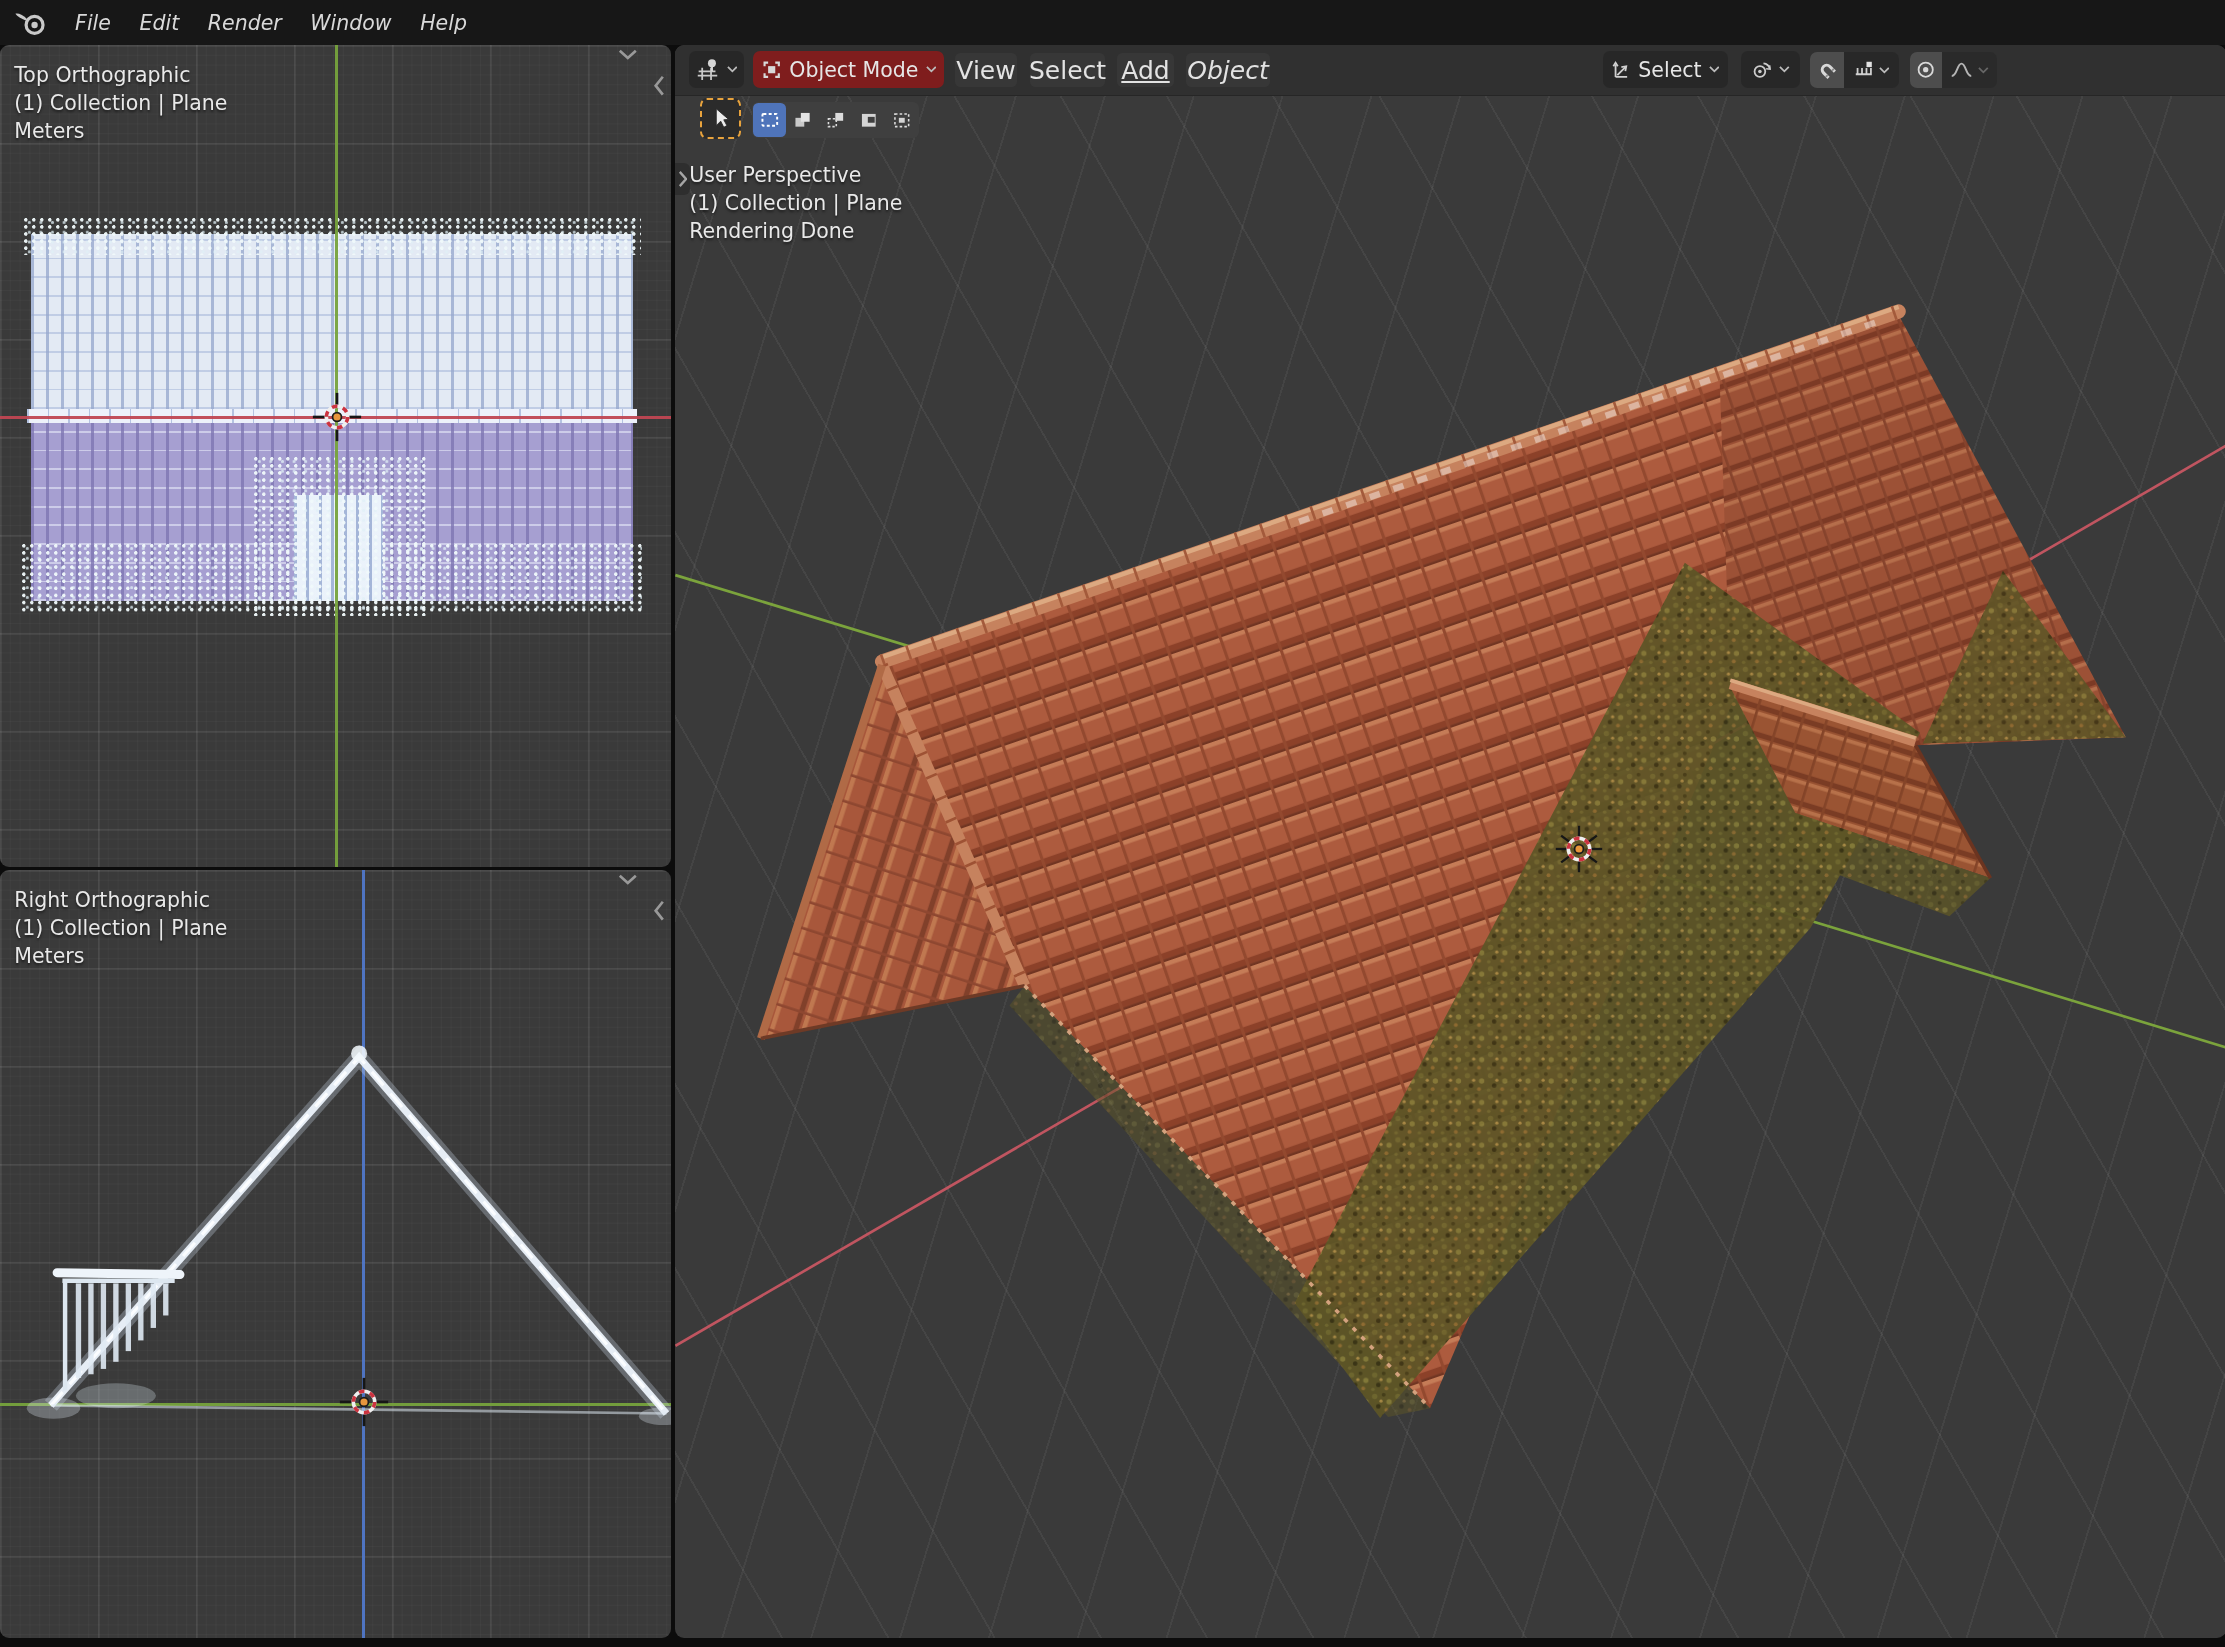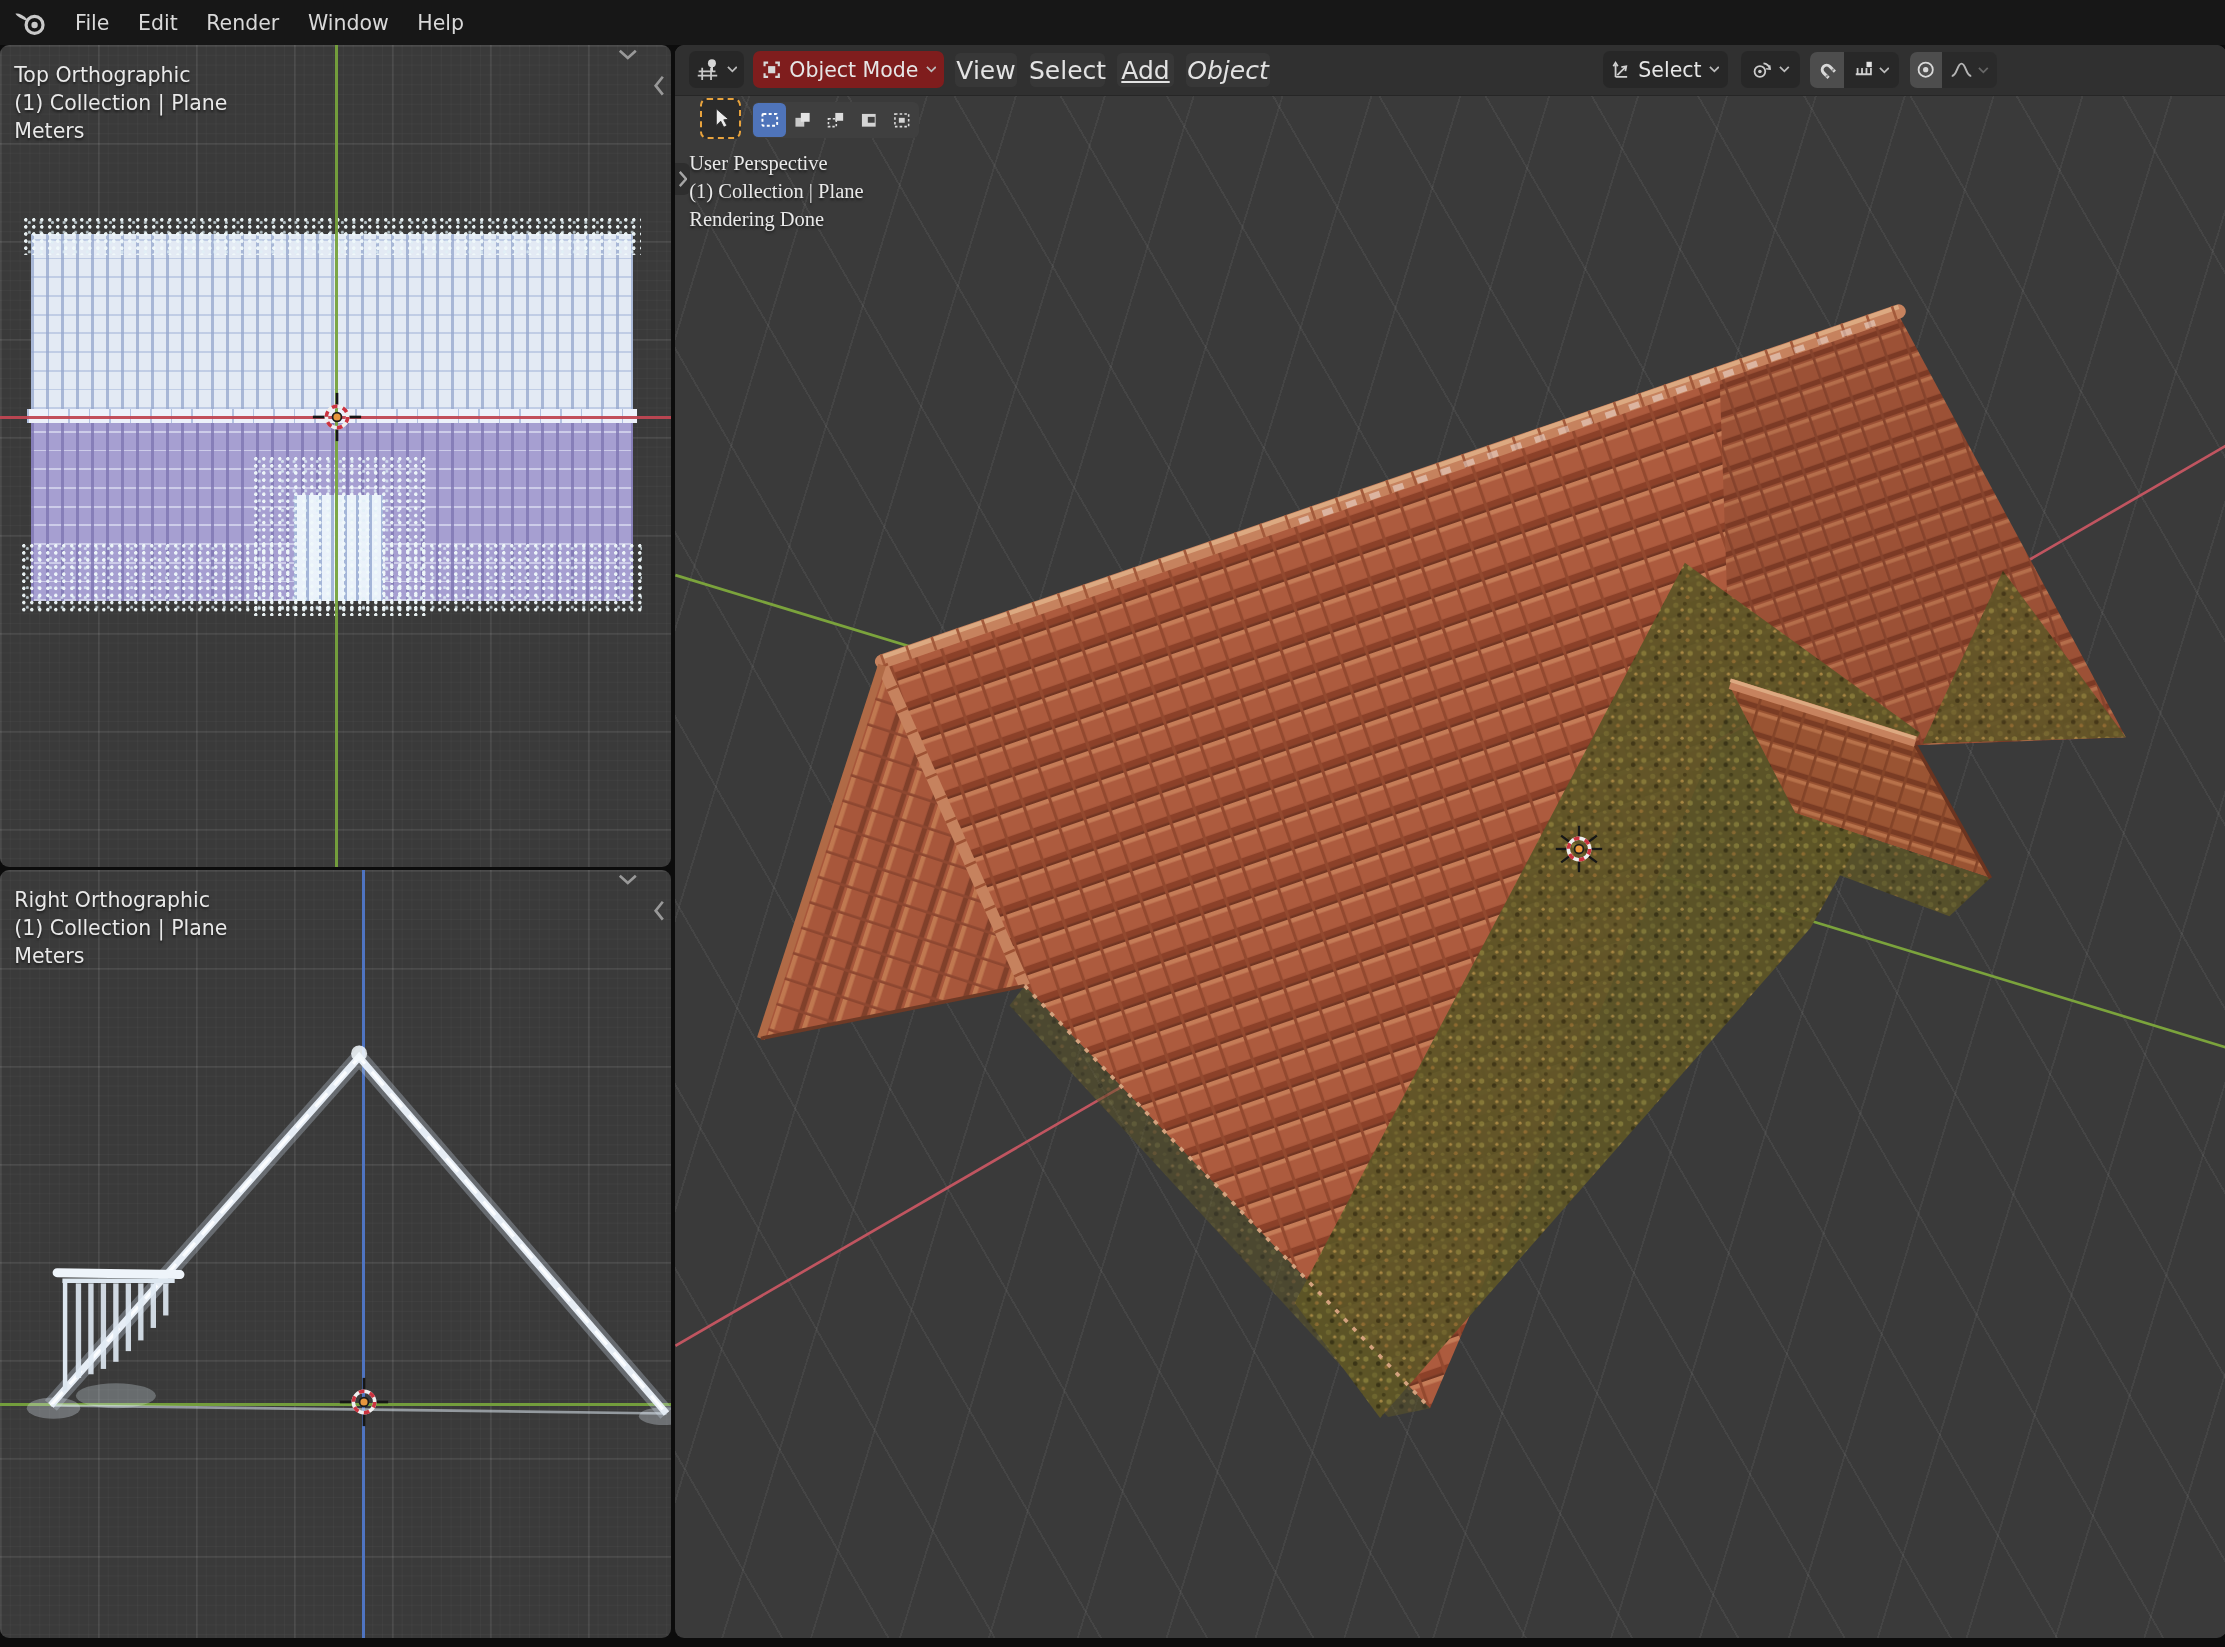--- a/index.html
+++ b/index.html
@@ -2,21 +2,21 @@
 <html style="font-size:14.3px"><head>
 <meta charset="utf-8">
 <style>
   html,body{margin:0;padding:0;}
   body{width:2225px;height:1648px;position:relative;overflow:hidden;background:#0c0c0c;
        font-family:"DejaVu Sans","Liberation Sans",sans-serif;-webkit-font-smoothing:antialiased;}
   .abs{position:absolute;}
   
   #topbar{left:0;top:0;width:2225px;height:45px;background:#171717;display:flex;align-items:center;}
   #topbar .logo{margin-left:14.3px;width:34px;height:28.5px;flex:0 0 auto;}
-  .menubar{display:flex;align-items:center;margin-left:12.5px;}
+  .menubar{display:flex;align-items:center;margin-left:12.5px;font-style:italic;}
   .menubar .mi{color:#d9d9d9;font-size:20.5px;padding:4.5px 14.3px;border-radius:5.3px;}
   .tabs{display:flex;align-items:center;margin-left:32px;gap:5.3px;}
   .tab{font-size:20.5px;color:#a6a6a6;background:#1f1f1f;padding:6.2px 18px;border-radius:7.1px;white-space:nowrap;}
   .tab.active{background:#393939;color:#f2f2f2;}
   .tab-add{font-size:24px;color:#a6a6a6;padding:1.8px 10.7px;}
   
   .vp{position:absolute;background:#3a3a3a;border-radius:9px;overflow:hidden;}
   .grid-ortho{position:absolute;inset:0;background-image:
     linear-gradient(rgba(255,255,255,.062) 1.8px, transparent 1.8px),
     linear-gradient(90deg, rgba(255,255,255,.062) 1.8px, transparent 1.8px),
@@ -403,21 +403,21 @@
       </svg>
     </div>
     <div class="mode-btn">
       <svg width="19.6" height="19.6" viewBox="0 0 20 20">
         <rect x="3" y="4" width="14" height="13" fill="none" stroke="#ddd" stroke-width="1.6" stroke-dasharray="2.6 2.2"></rect>
         <rect x="7" y="8" width="6" height="5" fill="#d4d4d4"></rect>
       </svg>
     </div>
   </div>
 
-  <div class="vp-overlay" style="top:104px;font-family:Liberation Serif, serif;">
+  <div class="vp-overlay" style="top:116px;">
     <div>User Perspective</div>
     <div>(1) Collection | Plane</div>
     <div>Rendering Done</div>
   </div>
 
   <div class="abs" style="left:0;top:118px;width:15px;height:32px;background:#2e2e2e;border-radius:0 6.2px 6.2px 0;display:flex;align-items:center;justify-content:center;">
     <svg width="9.8" height="18" viewBox="0 0 11 20">
       <path d="M2,2 L9,10 L2,18" fill="none" stroke="#a5a5a5" stroke-width="2.6"></path>
       </svg>
   </div>

